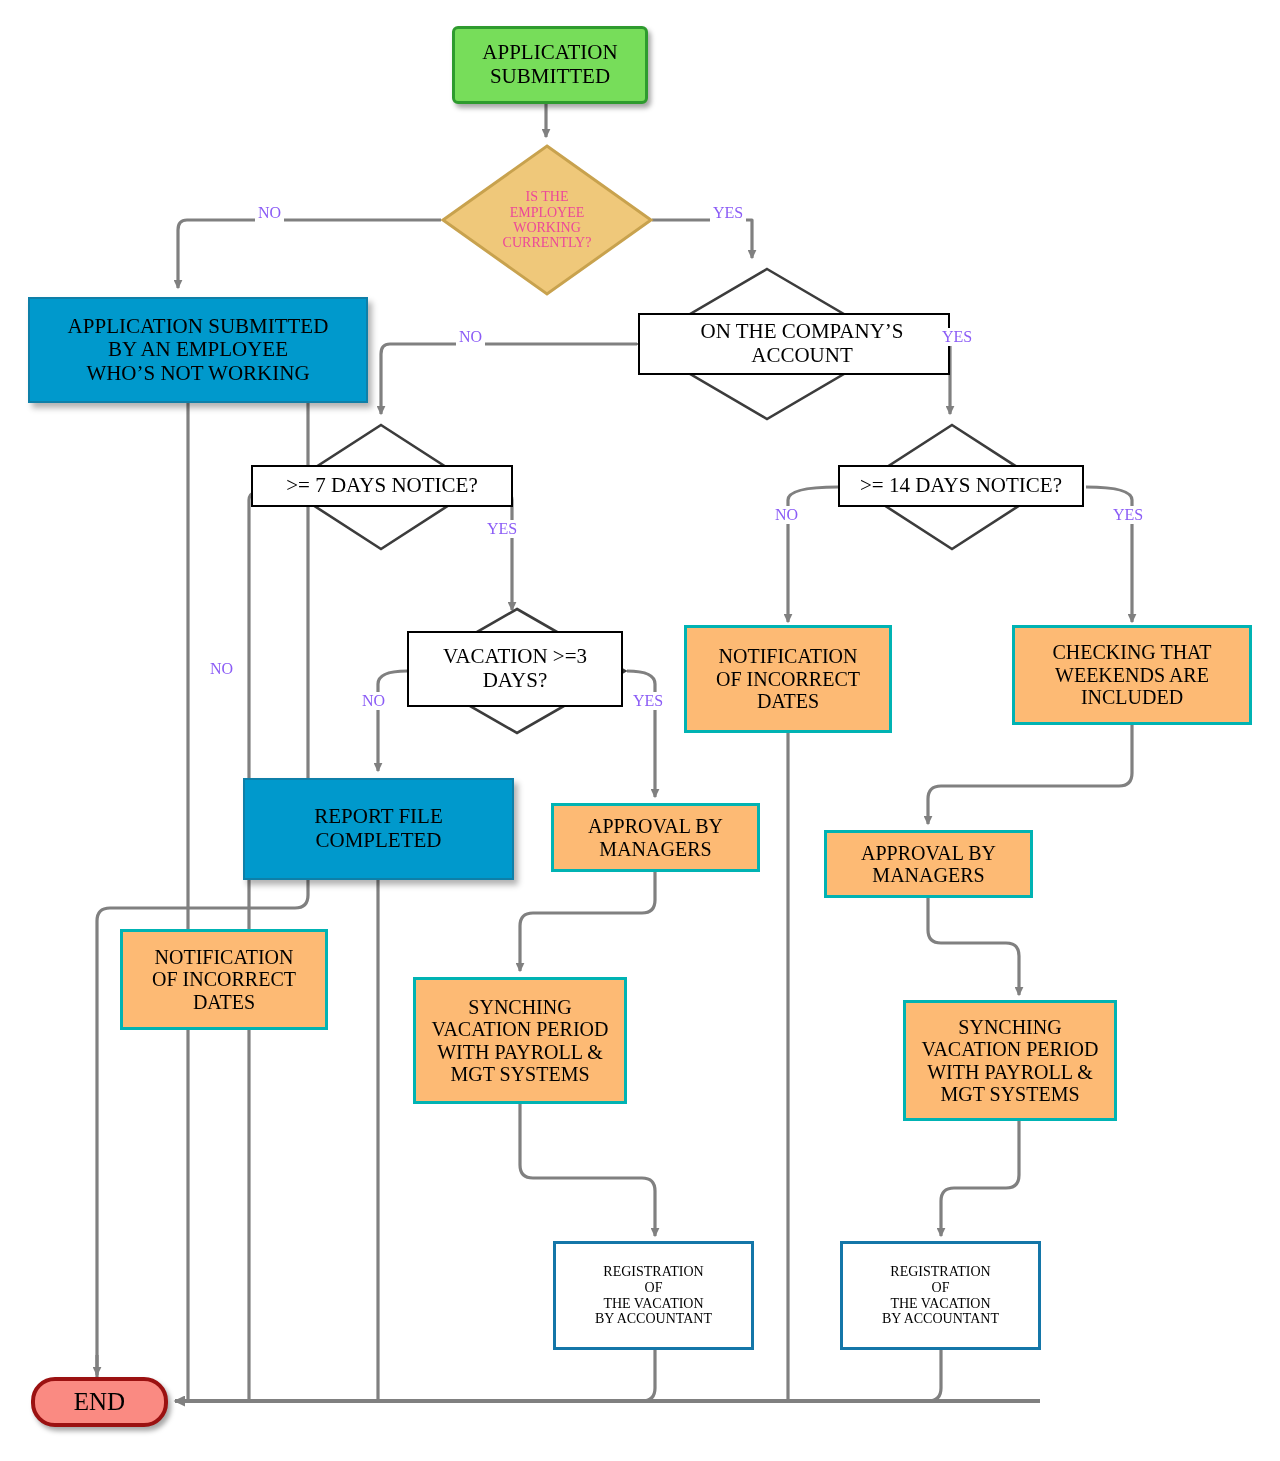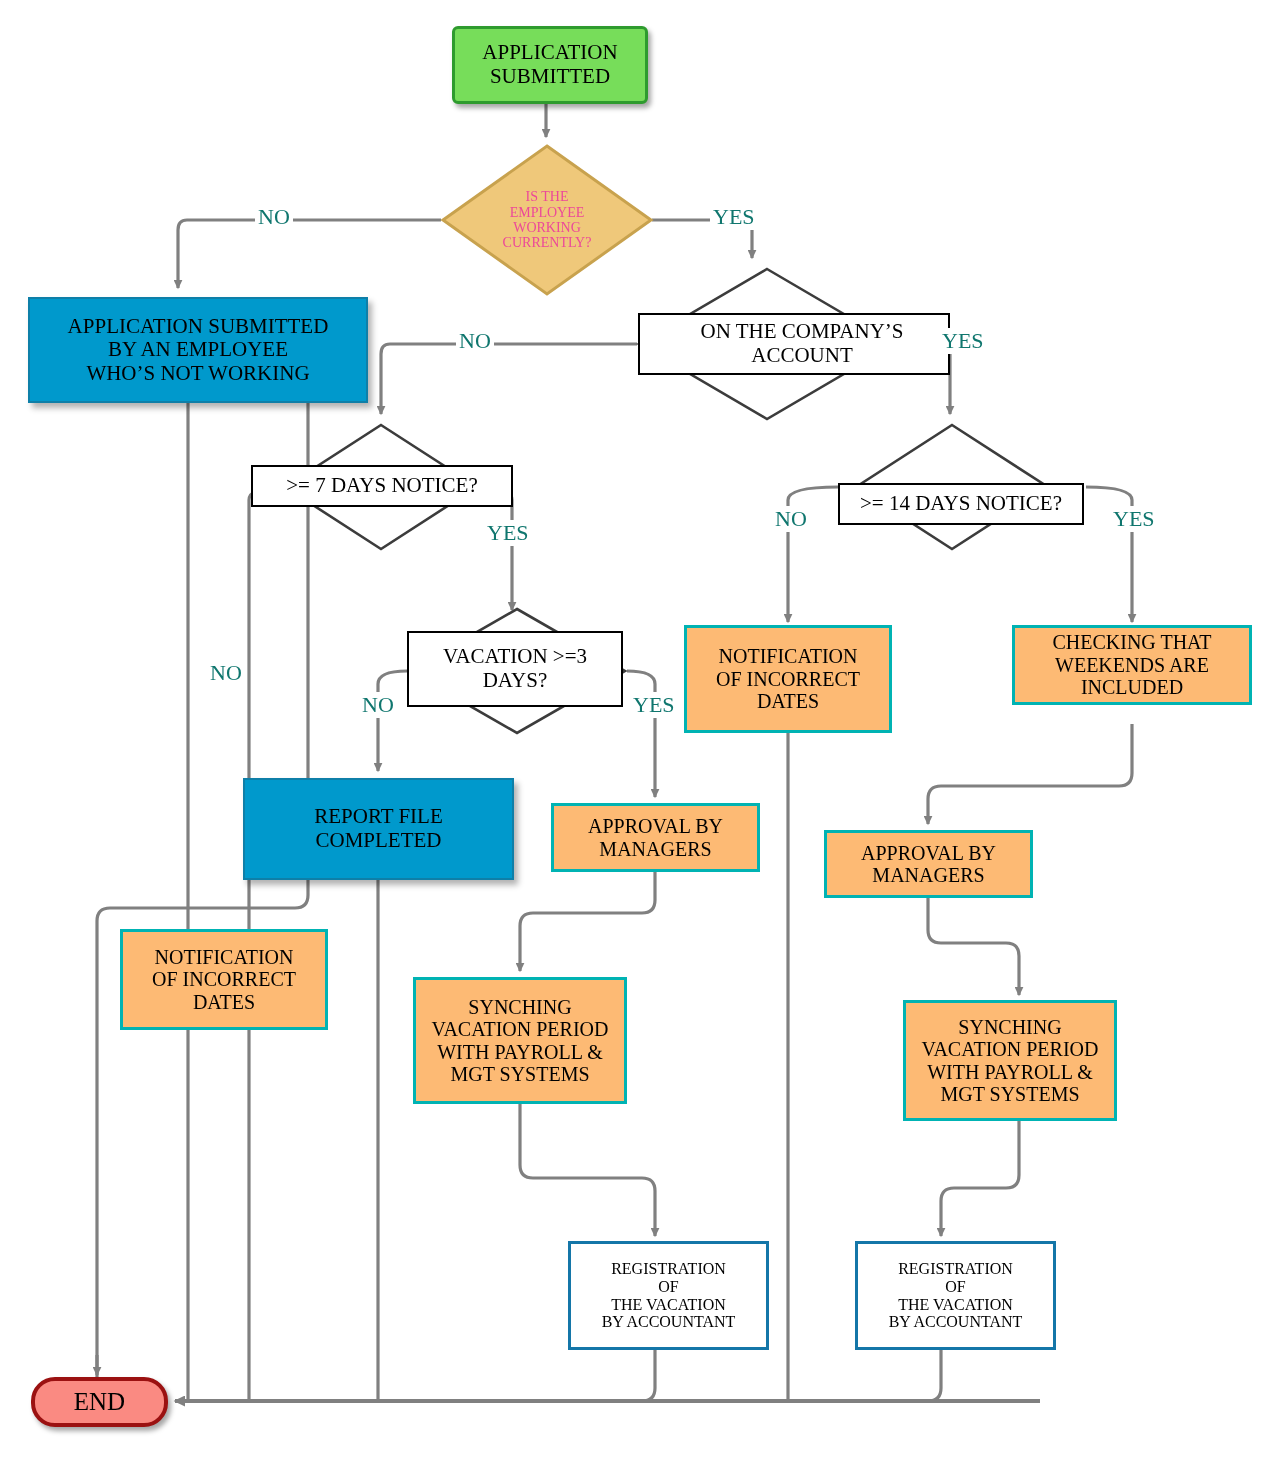--- a/index.html
+++ b/index.html
@@ -67,22 +67,21 @@
   
   .n-teal {
     background: #fdba74;
     border: 3px solid #00B3B3;
     font-size: 20px;
   }
   
   .n-steel {
     background: #ffffff;
     border: 3px solid #1476A8;
-    font-size: 16px;
-    margin-left: 15px;
+    font-size: 14px;
   }
 
   
   .diamond-wrap {
     position: absolute;
   }
   .diamond-wrap svg {
     position: absolute;
     left: 0; top: 0;
     overflow: visible;
@@ -110,22 +109,22 @@
     text-align: center;
     font-size: 14px;
     line-height: 1.1;
     white-space: pre-line;
     color: #ec4899;
   }
 
   
   .edge-label {
     position: absolute;
-    font-size: 22px;
-    color: #0f766e;
+    font-size: 16px;
+    color: #8b5cf6;
     background: #ffffff;
     padding: 0 3px;
     white-space: nowrap;
   }
 </style>
 </head>
 <body>
 
 <div id="canvas">
 
@@ -219,36 +218,36 @@
     <svg width="196" height="128" viewBox="0 0 196 128" xmlns="http://www.w3.org/2000/svg">
       <polygon points="98,2 194,64 98,126 2,64" fill="#ffffff" stroke="#3C3C3C" stroke-width="2.6"></polygon>
     </svg>
     <div class="d-label" style="left:-32px; top:42px; width:262px; height:42px;font-family:Liberation Serif, serif;">&gt;= 7 DAYS NOTICE?</div>
   </div>
 
   <div class="diamond-wrap" style="left:854px; top:423px; width:196px; height:128px;">
     <svg width="196" height="128" viewBox="0 0 196 128" xmlns="http://www.w3.org/2000/svg">
       <polygon points="98,2 194,64 98,126 2,64" fill="#ffffff" stroke="#3C3C3C" stroke-width="2.6"></polygon>
     </svg>
-    <div class="d-label" style="left:-16px; top:60px; width:246px; height:42px;">&gt;= 14 DAYS NOTICE?</div>
+    <div class="d-label" style="left:-16px; top:42px; width:246px; height:42px;">&gt;= 14 DAYS NOTICE?</div>
   </div>
 
   <div class="diamond-wrap" style="left:407px; top:607px; width:220px; height:128px;">
     <svg width="220" height="128" viewBox="0 0 220 128" xmlns="http://www.w3.org/2000/svg">
       <polygon points="110,2 218,64 110,126 2,64" fill="#ffffff" stroke="#3C3C3C" stroke-width="2.6"></polygon>
     </svg>
     <div class="d-label" style="left:0px; top:24px; width:216px; height:76px;">VACATION &gt;=3
 DAYS?</div>
   </div>
 
   <div class="node n-teal" style="left:684px; top:625px; width:208px; height:108px;">NOTIFICATION
 OF INCORRECT
 DATES</div>
 
-  <div class="node n-teal" style="left:1012px; top:625px; width:240px; height:80px;">CHECKING THAT
+  <div class="node n-teal" style="left:1012px; top:625px; width:240px; height:100px;">CHECKING THAT
 WEEKENDS ARE
 INCLUDED</div>
 
   <div class="node n-filled" style="left:243px; top:778px; width:271px; height:102px;">REPORT FILE
 COMPLETED</div>
 
   <div class="node n-teal" style="left:551px; top:803px; width:209px; height:69px;">APPROVAL BY
 MANAGERS</div>
 
   <div class="node n-teal" style="left:824px; top:830px; width:209px; height:68px;">APPROVAL BY

